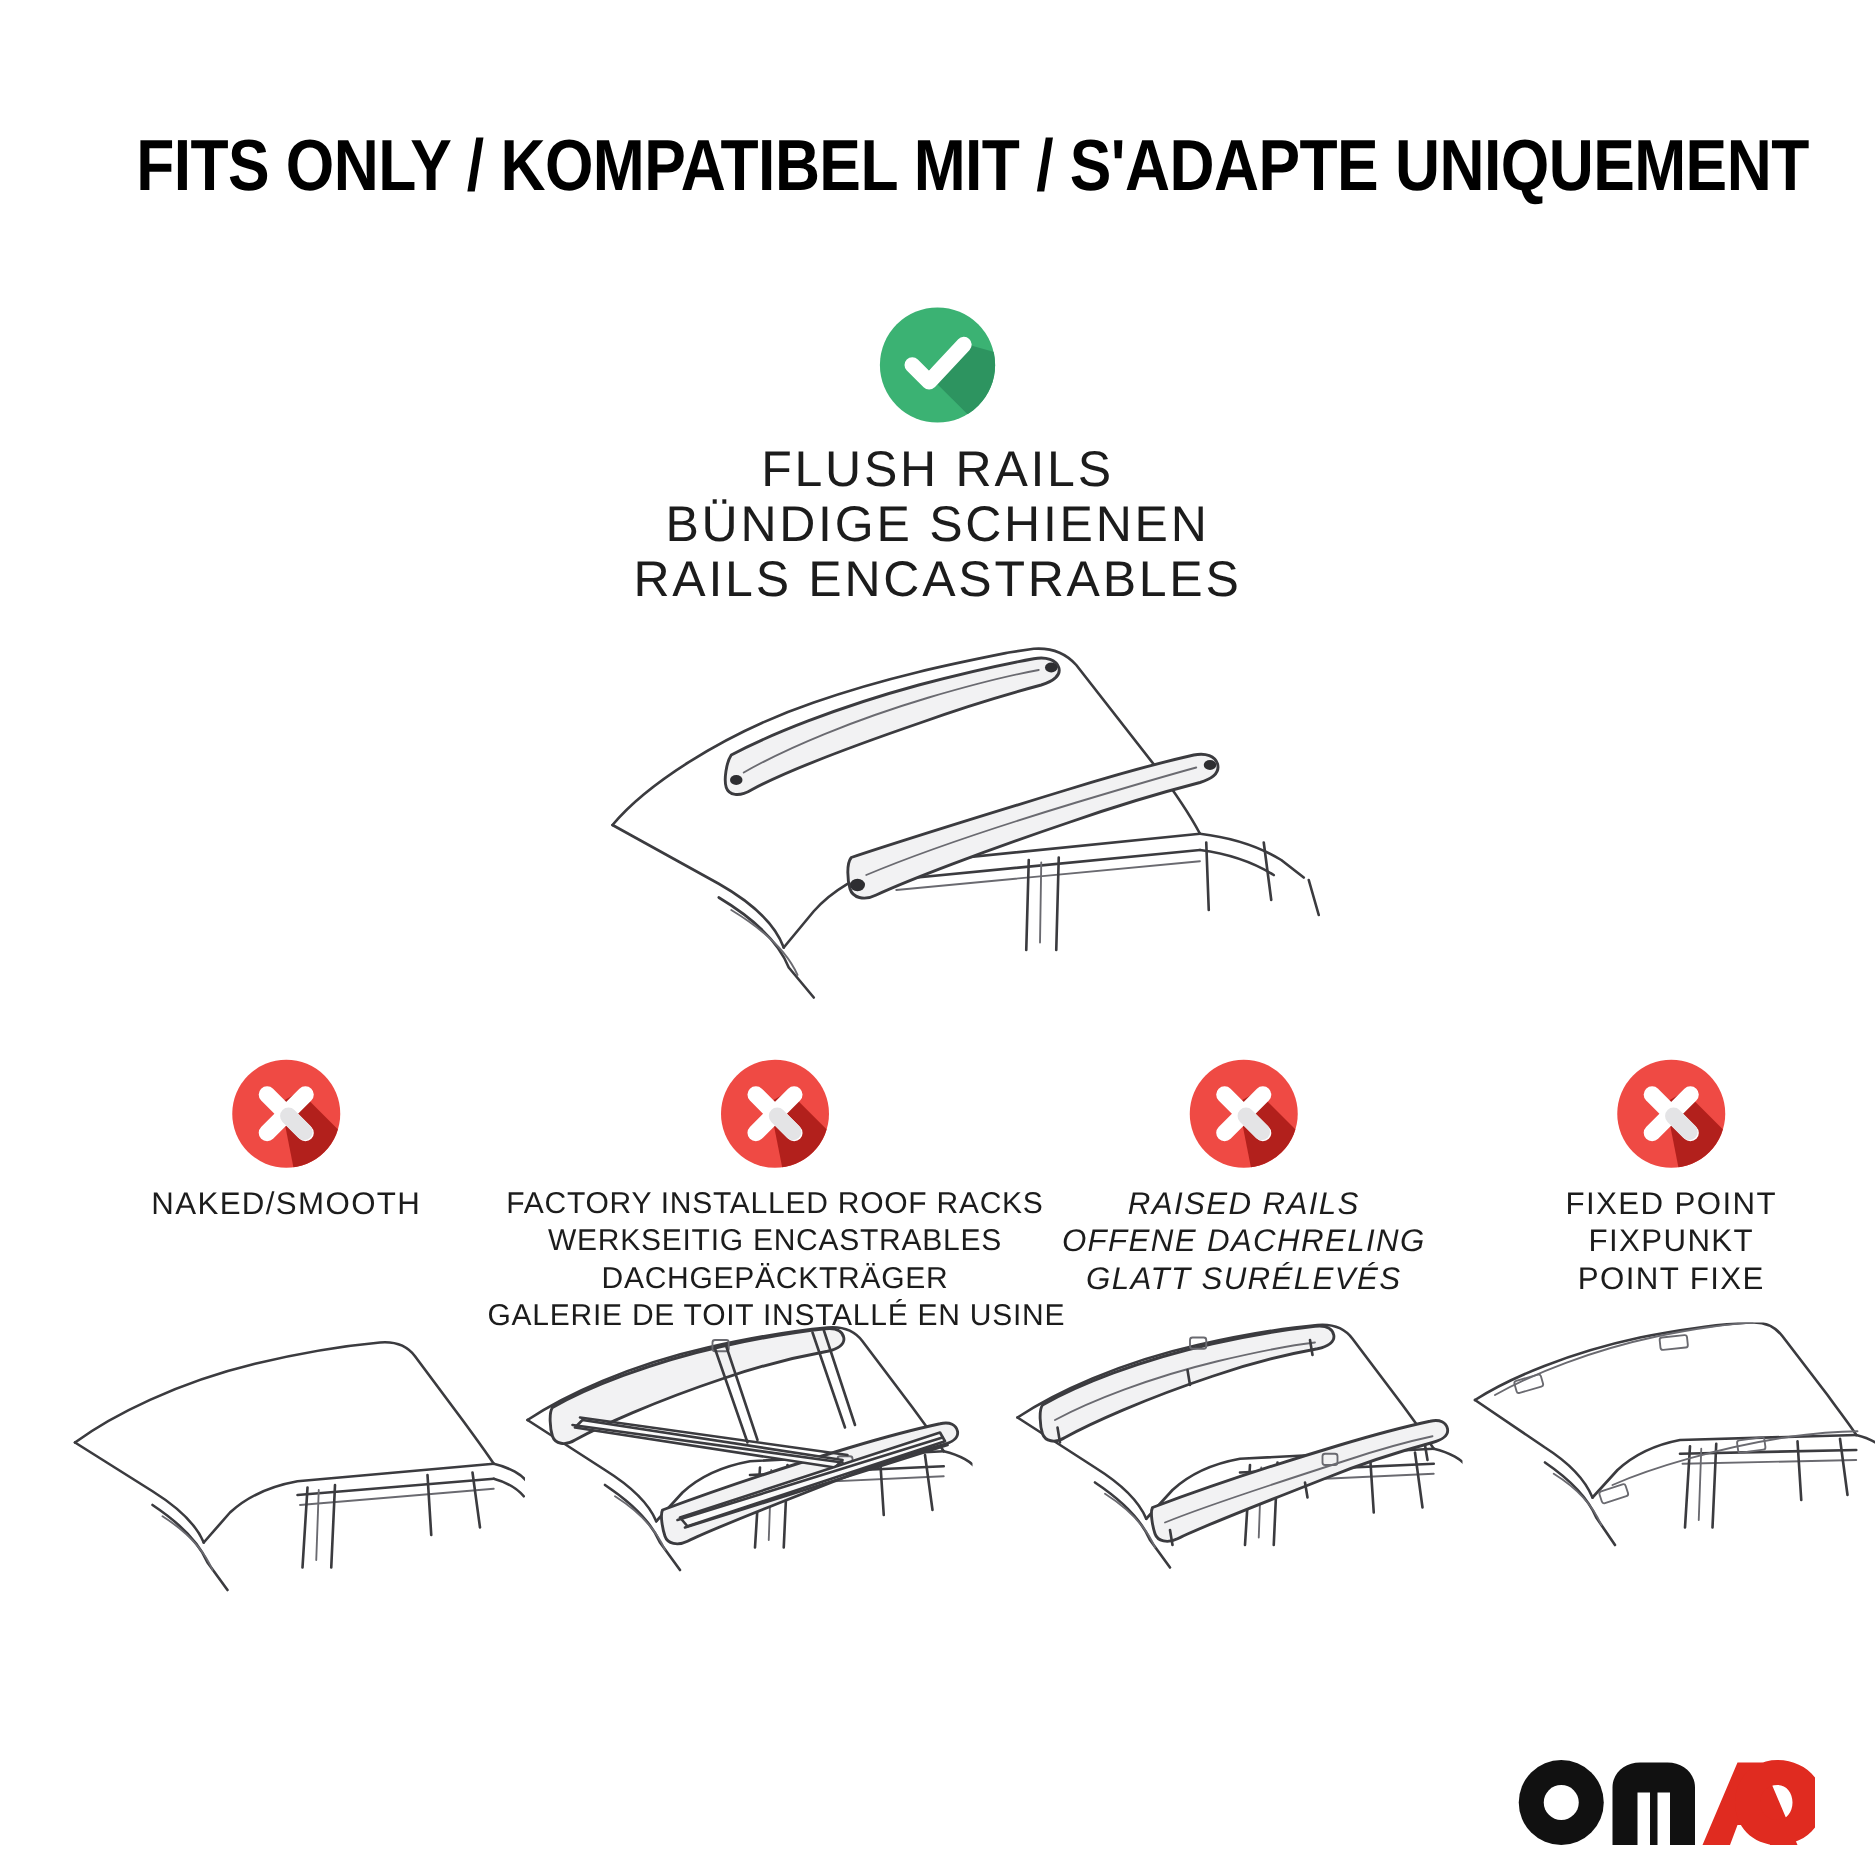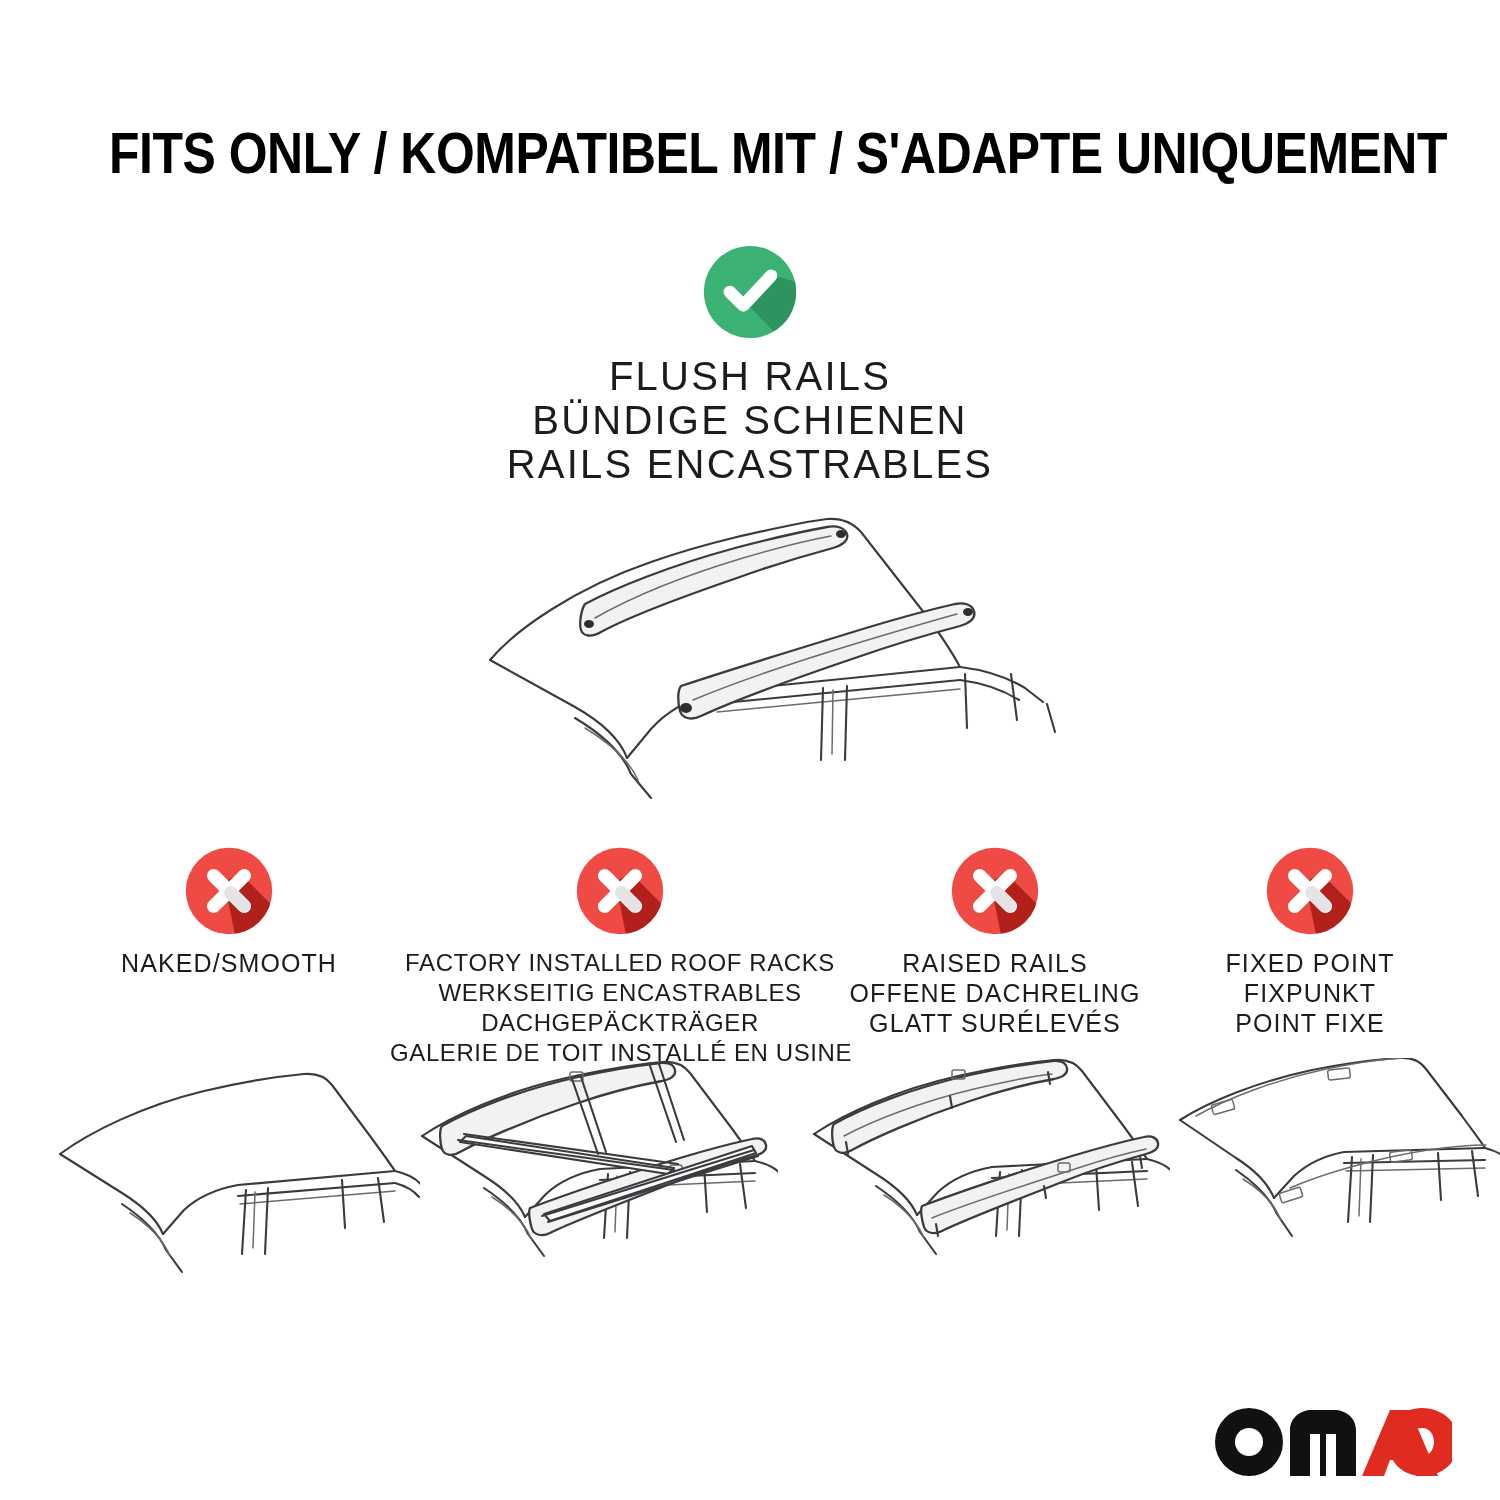--- a/index.html
+++ b/index.html
@@ -16,21 +16,20 @@
     overflow: hidden;
   }
 
   
   .title-bar {
     position: absolute;
     top: 104px;
     left: 0;
     width: 1500px;
     text-align: right;
-    margin-top: 20px;
   }
   .title-text {
     display: inline-block;
     font-family: "Liberation Sans Narrow", "Liberation Sans", sans-serif;
     font-size: 58px;
     font-weight: 700;
     letter-spacing: -0.5px;
     color: #000000;
     transform: scaleX(0.86);
     transform-origin: center;
@@ -78,22 +77,22 @@
     width: 1500px;
     height: 230px;
   }
   .col {
     position: absolute;
     top: 0;
     text-align: center;
   }
   .col-0 { left: 64px;   width: 330px; }
   .col-1 { left: 390px;  width: 460px; }
-  .col-2 { left: 845px;  width: 300px; }
-  .col-3 { left: 1165px; width: 290px; }
+  .col-2 { left: 845px;  width: 300px; font-style: italic; }
+  .col-3 { left: 1192px; width: 290px; }
 
   .badge-no {
     width: 90px;
     height: 90px;
     display: block;
     margin: 0 auto;
   }
   .col-label {
     margin-top: 12px;
     font-size: 25px;

